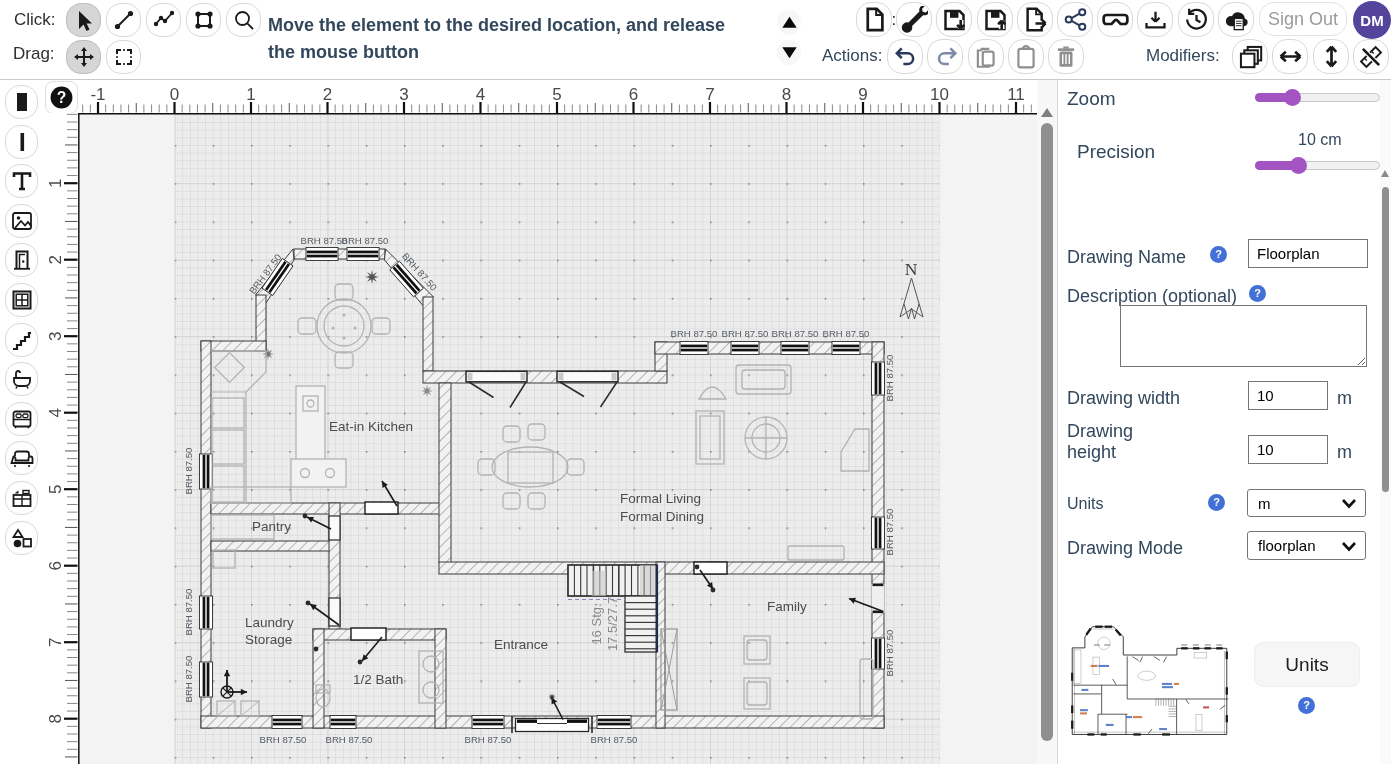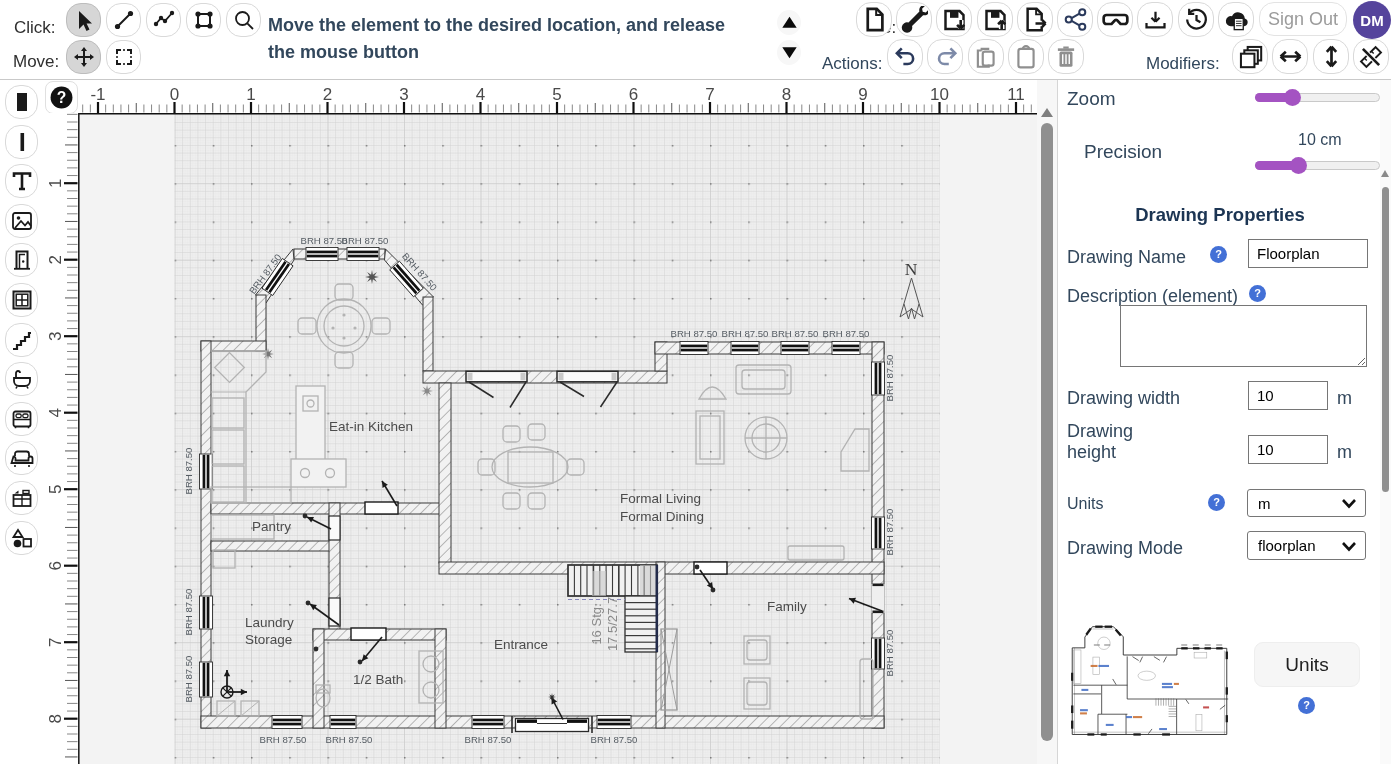--- a/index.html
+++ b/index.html
@@ -1,34 +1,34 @@
 <!DOCTYPE html>
 <html><head>
 <meta charset="utf-8">
 <style>
   html,body{margin:0;padding:0;width:1391px;height:764px;overflow:hidden;background:#fff;
     font-family:"Liberation Sans", sans-serif;}
   .abs{position:absolute;}
   .btn{position:absolute;background:#fff;border:1px solid #d9d9d9;border-radius:15px;
     display:flex;align-items:center;justify-content:center;box-sizing:border-box;}
   .btn.sel{background:#d6d6d6;border-color:#bdbdbd;}
-  .lbl{position:absolute;color:#2f2f2f;font-size:17px;margin-top:8px;}
+  .lbl{position:absolute;color:#2f2f2f;font-size:17px;}
   .slate{color:#32475c;}
   .qc{position:absolute;width:17px;height:17px;border-radius:50%;background:#4370d6;color:#fff;
      font-size:11px;font-weight:bold;text-align:center;line-height:17px;font-family:"Liberation Sans",sans-serif;}
   input,select,textarea{font-family:"Liberation Sans", sans-serif;position:absolute;box-sizing:border-box;}
   select{-webkit-appearance:none;appearance:none;background:#fff;border-radius:3px;padding-left:10px;}
   .chev{position:absolute;pointer-events:none;font-weight:bold;}
 </style>
 </head>
 <body>
 
 <div class="abs" style="left:0;top:0;width:1391px;height:79px;background:#fff;border-bottom:1px solid #c9c9c9;">
   <div class="lbl" style="left:14px;top:10px;">Click:</div>
-  <div class="lbl" style="left:13px;top:44px;">Move:</div>
+  <div class="lbl" style="left:13px;top:44px;">Drag:</div>
   <div class="btn sel" style="left:66px;top:3px;width:35px;height:34px;">
       <svg width="24" height="24" viewBox="0 0 24 24">
         <path d="M7 3 L7 21 L11.5 16.5 L14.5 23 L17.5 21.6 L14.6 15.4 L20 15.4 Z" fill="#1a1a1a"></path>
       </svg>
     </div>
   <div class="btn" style="left:106px;top:3px;width:35px;height:34px;">
       <svg width="24" height="24" viewBox="0 0 24 24">
         <line x1="6" y1="18" x2="18" y2="6" stroke="#1a1a1a" stroke-width="2"></line>
         <circle cx="5.5" cy="18.5" r="2.6" fill="#1a1a1a"></circle>
         <circle cx="18.5" cy="5.5" r="2.6" fill="#1a1a1a"></circle>
@@ -863,30 +863,29 @@
 <div class="abs" style="left:1037px;top:80px;width:20px;height:684px;background:#f7f7f7;">
   <div class="abs" style="left:4px;top:28px;width:0;height:0;border-left:6px solid transparent;border-right:6px solid transparent;border-bottom:9px solid #7f7f7f;"></div>
   <div class="abs" style="left:4px;top:43px;width:12px;height:618px;background:#8f8f8f;border-radius:7px;"></div>
 </div>
 
 <div class="abs" style="left:1057px;top:80px;width:334px;height:684px;background:#fff;border-left:1px solid #d6d6d6;box-sizing:border-box;">
   <div class="abs slate" style="left:9px;top:8px;font-size:19px;">Zoom</div>
   <div class="abs" style="left:197px;top:13px;width:125px;height:9px;background:#f0f0f0;border:1px solid #c9c9c9;border-radius:5px;box-sizing:border-box;"></div>
   <div class="abs" style="left:197px;top:13px;width:38px;height:9px;background:#a453c2;border-radius:5px 0 0 5px;"></div>
   <div class="abs" style="left:226px;top:9px;width:17px;height:17px;border-radius:50%;background:#a453c2;"></div>
-  <div class="abs slate" style="left:26px;top:61px;font-size:19px;">Precision</div>
+  <div class="abs slate" style="left:19px;top:61px;font-size:19px;">Precision</div>
   <div class="abs slate" style="left:240px;top:51px;font-size:16px;">10 cm</div>
   <div class="abs" style="left:197px;top:81px;width:125px;height:9px;background:#f0f0f0;border:1px solid #c9c9c9;border-radius:5px;box-sizing:border-box;"></div>
   <div class="abs" style="left:197px;top:81px;width:44px;height:9px;background:#a453c2;border-radius:5px 0 0 5px;"></div>
   <div class="abs" style="left:232px;top:77px;width:17px;height:17px;border-radius:50%;background:#a453c2;"></div>
-  <div class="abs" style="left:52px;top:124px;width:220px;text-align:center;font-size:18.5px;font-weight:bold;color:#1c3553;">Drawing Properties</div>
   <div class="abs slate" style="left:9px;top:167px;font-size:18px;">Drawing Name</div>
   <div class="qc" style="left:152px;top:166px;">?</div>
   <input value="Floorplan" style="left: 190px; top: 159px; width: 120px; height: 29px; border: 1px solid rgb(118, 118, 118); font-size: 15px; padding-left: 8px;">
-  <div class="abs slate" style="left:9px;top:206px;font-size:18px;">Description (element)</div>
+  <div class="abs slate" style="left:9px;top:206px;font-size:18px;">Description (optional)</div>
   <div class="qc" style="left:191px;top:205px;">?</div>
   <textarea style="left: 62px; top: 225px; width: 247px; height: 62px; border: 1px solid rgb(118, 118, 118); resize: both;"></textarea>
   <div class="abs slate" style="left:9px;top:308px;font-size:18px;">Drawing width</div>
   <input value="10" style="left: 190px; top: 301px; width: 80px; height: 29px; border: 1px solid rgb(118, 118, 118); font-size: 15px; padding-left: 8px;">
   <div class="abs slate" style="left:279px;top:308px;font-size:18px;">m</div>
   <div class="abs slate" style="left:9px;top:341px;font-size:18px;">Drawing<br>height</div>
   <input value="10" style="left: 190px; top: 355px; width: 80px; height: 29px; border: 1px solid rgb(118, 118, 118); font-size: 15px; padding-left: 8px;">
   <div class="abs slate" style="left:279px;top:362px;font-size:18px;">m</div>
   <div class="abs slate" style="left:9px;top:415px;font-size:16px;">Units</div>
   <div class="qc" style="left:150px;top:414px;">?</div>

